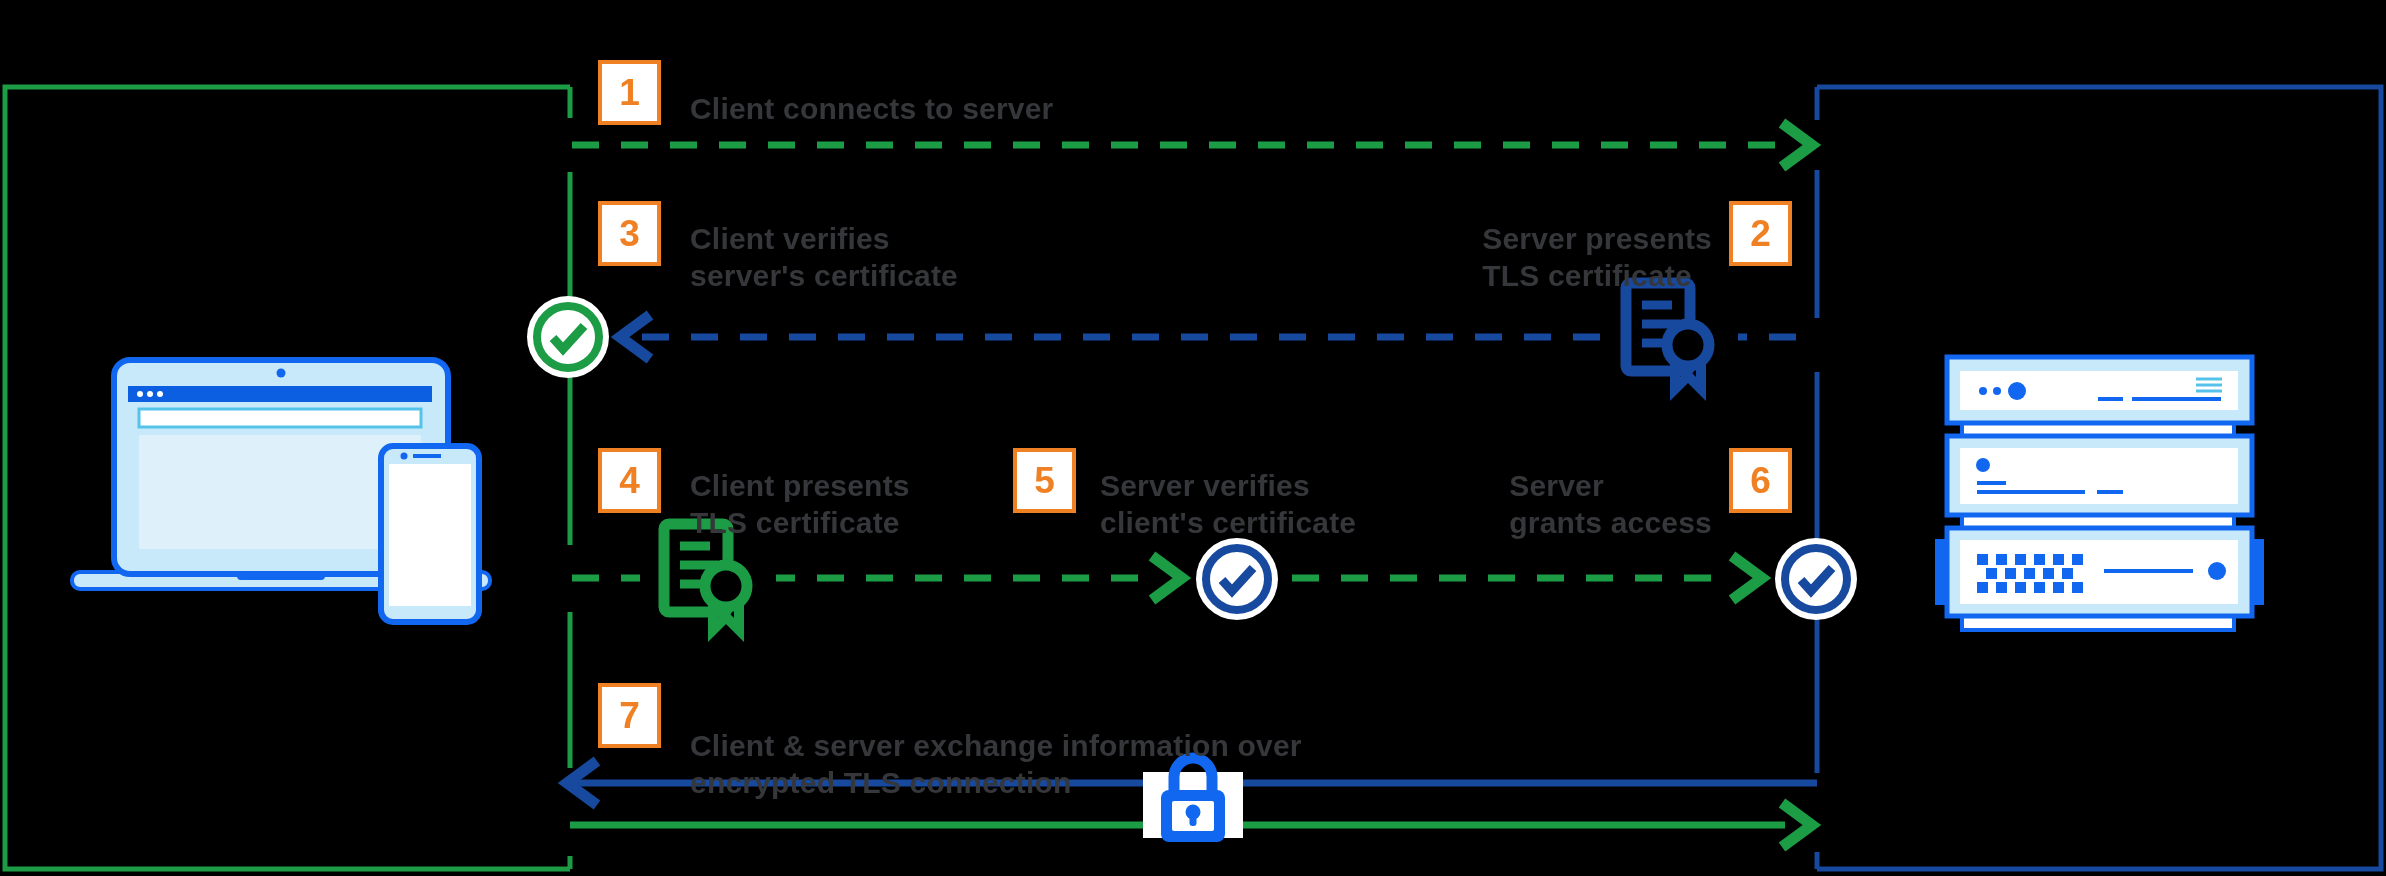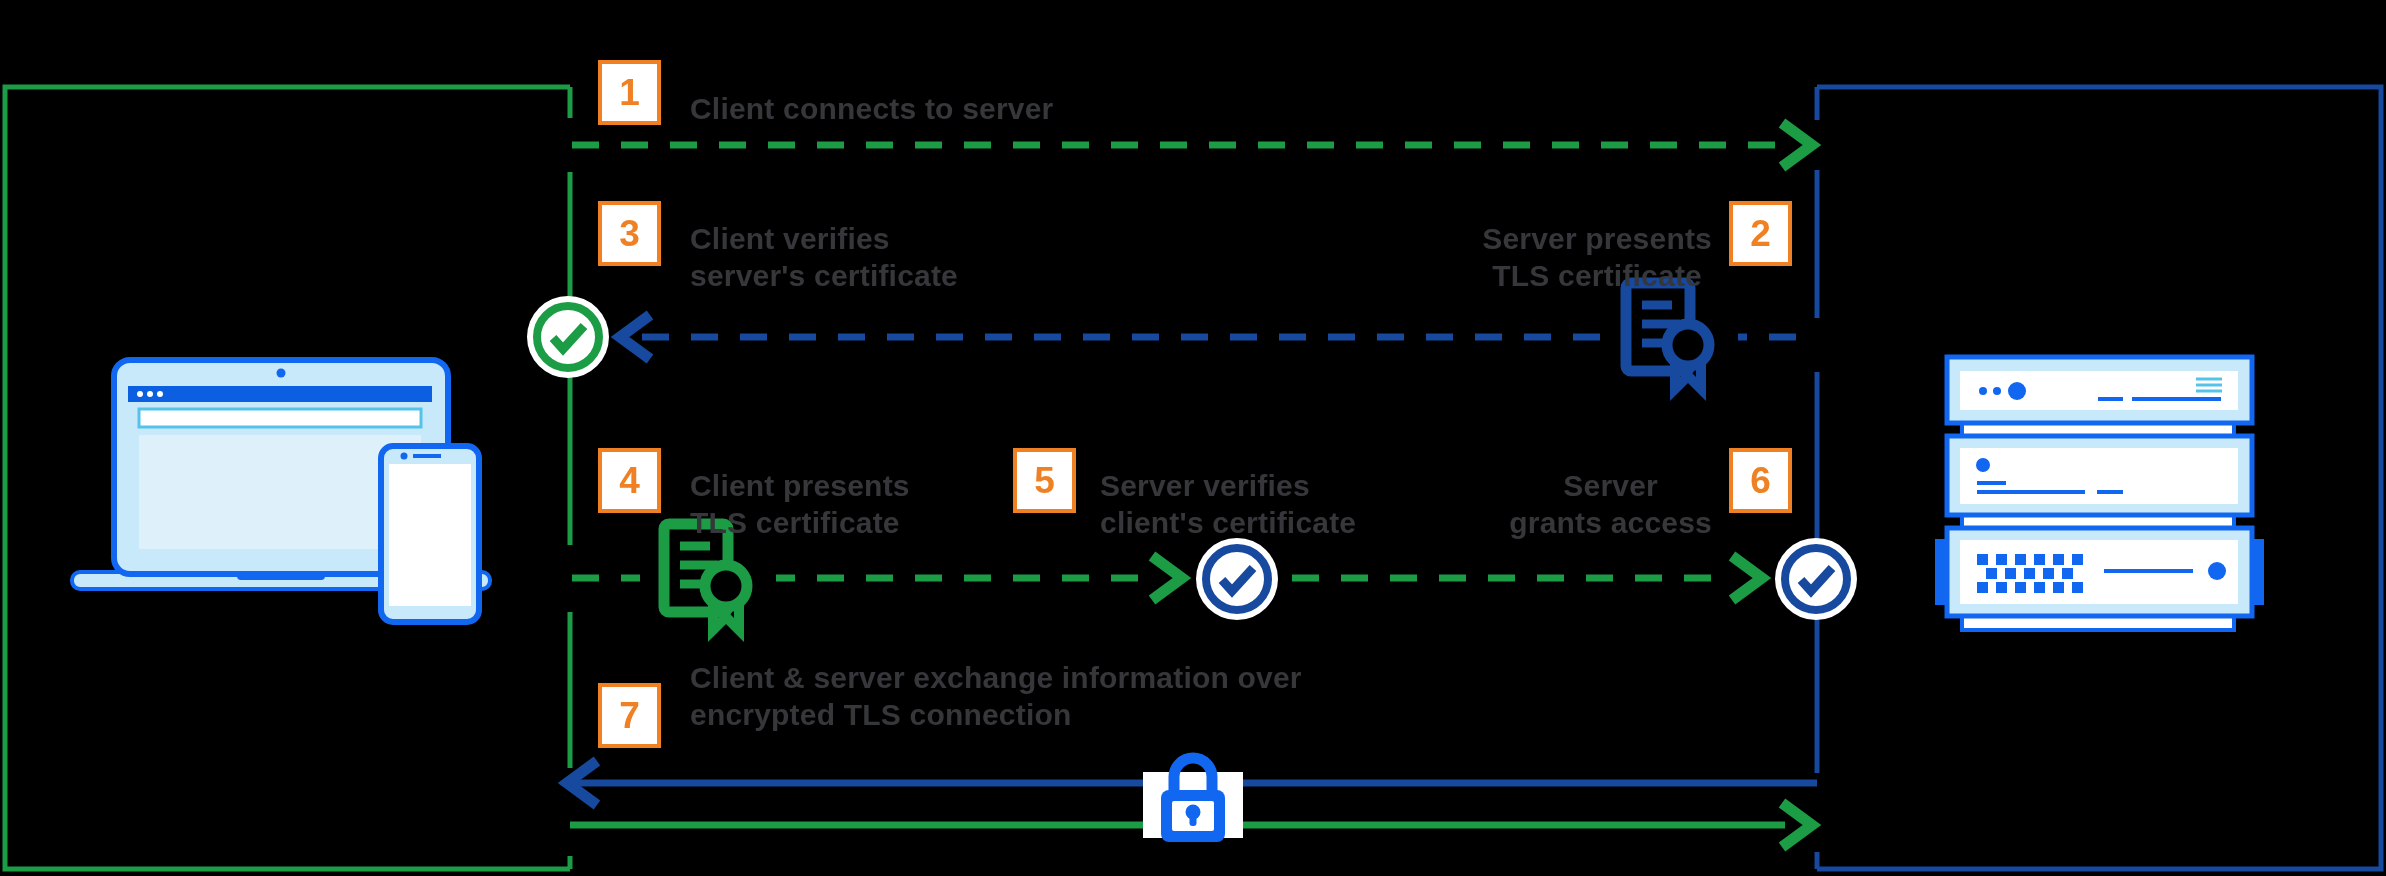--- a/index.html
+++ b/index.html
@@ -3,21 +3,21 @@
 <meta charset="utf-8">
 <style>
   html,body{margin:0;padding:0;background:#000;}
   #stage{position:relative;width:2386px;height:876px;background:#000;overflow:hidden;
          font-family:"Liberation Sans","DejaVu Sans",sans-serif;}
   .badge{position:absolute;width:63px;height:65px;background:#fff;border:4px solid #ef8023;
          box-sizing:border-box;display:flex;align-items:center;justify-content:center;
          font-weight:bold;font-size:37px;color:#ef8023;}
   .lbl{position:absolute;font-weight:bold;font-size:30px;line-height:37px;color:#35373a;
        white-space:pre-line;letter-spacing:.2px;margin-top:16px;}
-  .lbl.right{text-align:center;}
+  .lbl.right{text-align:left;}
   svg{position:absolute;left:0;top:0;}
 </style>
 </head>
 <body>
 
 <div id="stage">
 
 <svg width="2386" height="876" viewBox="0 0 2386 876">
 
   <g stroke="#1c9c44" stroke-width="5" fill="none">
@@ -189,16 +189,16 @@
   <div class="lbl right" style="right:674px;top:204px">Server presents
 TLS certificate</div>
   <div class="lbl" style="left:690px;top:204px">Client verifies
 server's certificate</div>
   <div class="lbl" style="left:690px;top:451px">Client presents
 TLS certificate</div>
   <div class="lbl right" style="right:674px;top:451px">Server
 grants access</div>
   <div class="lbl" style="left:1100px;top:451px">Server verifies
 client's certificate</div>
-  <div class="lbl" style="left:690px;top:643px">Client &amp; server exchange information over
+  <div class="lbl" style="left:690px;top:711px">Client &amp; server exchange information over
 encrypted TLS connection</div>
 
 </div>
 
 </body></html>

